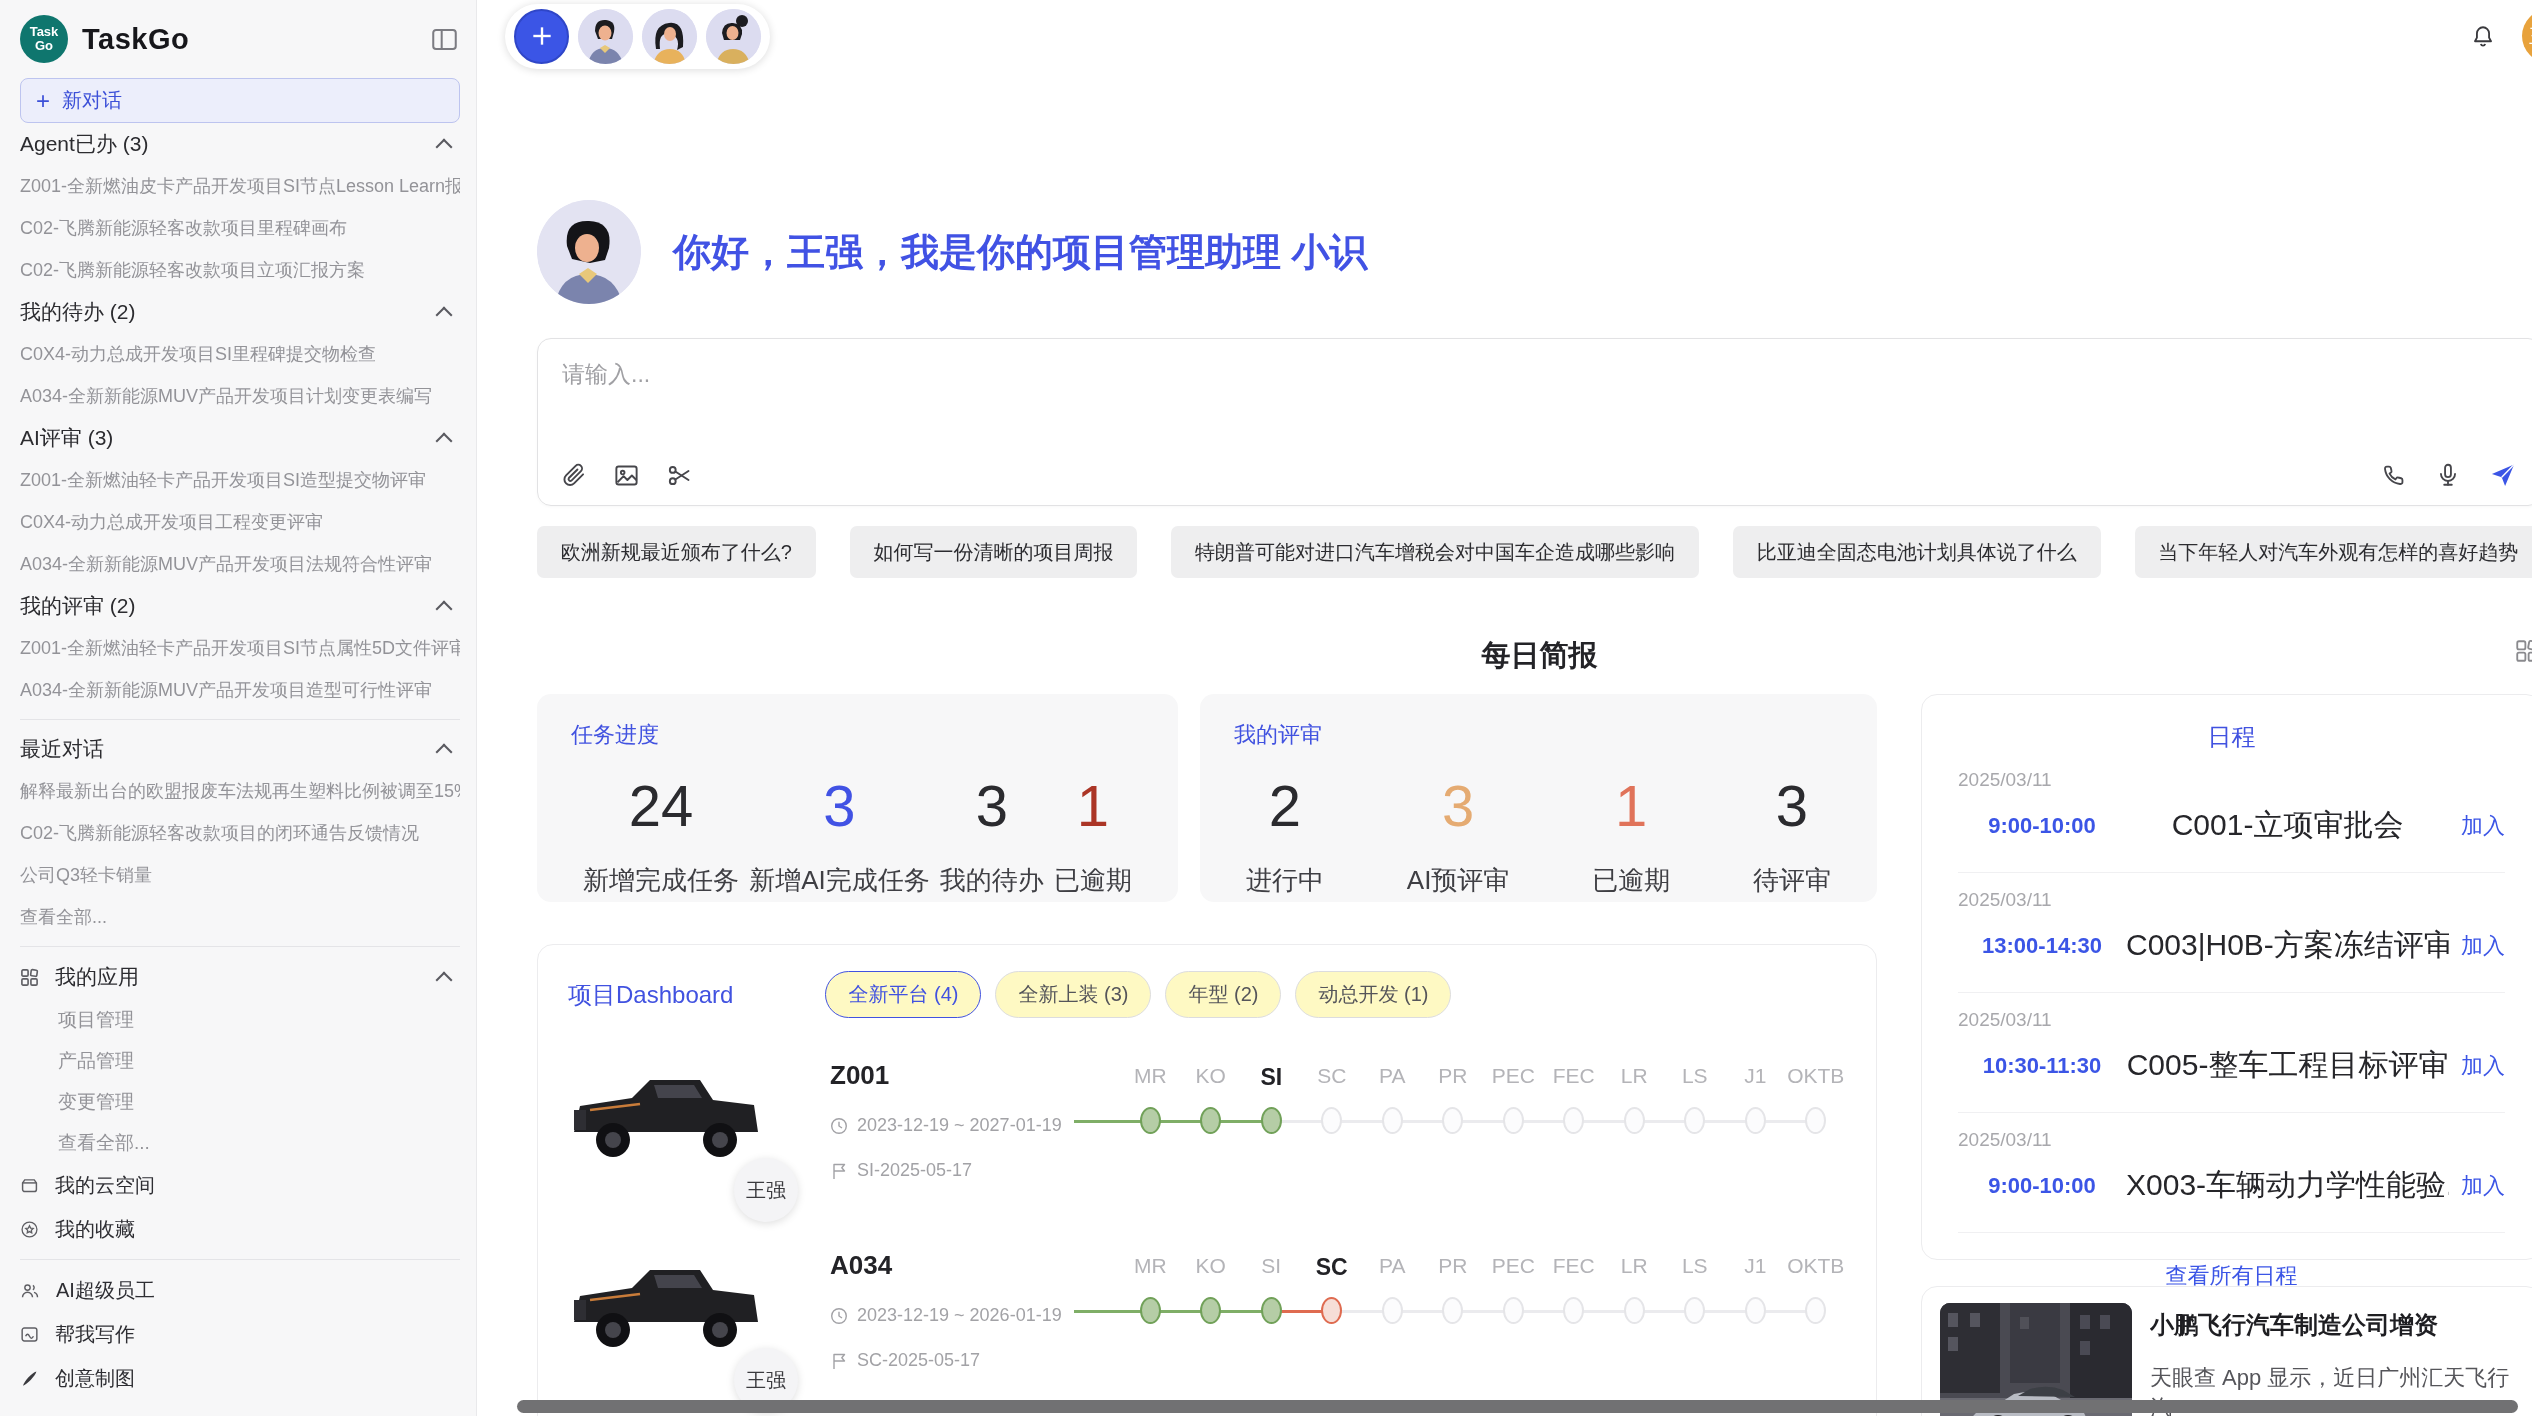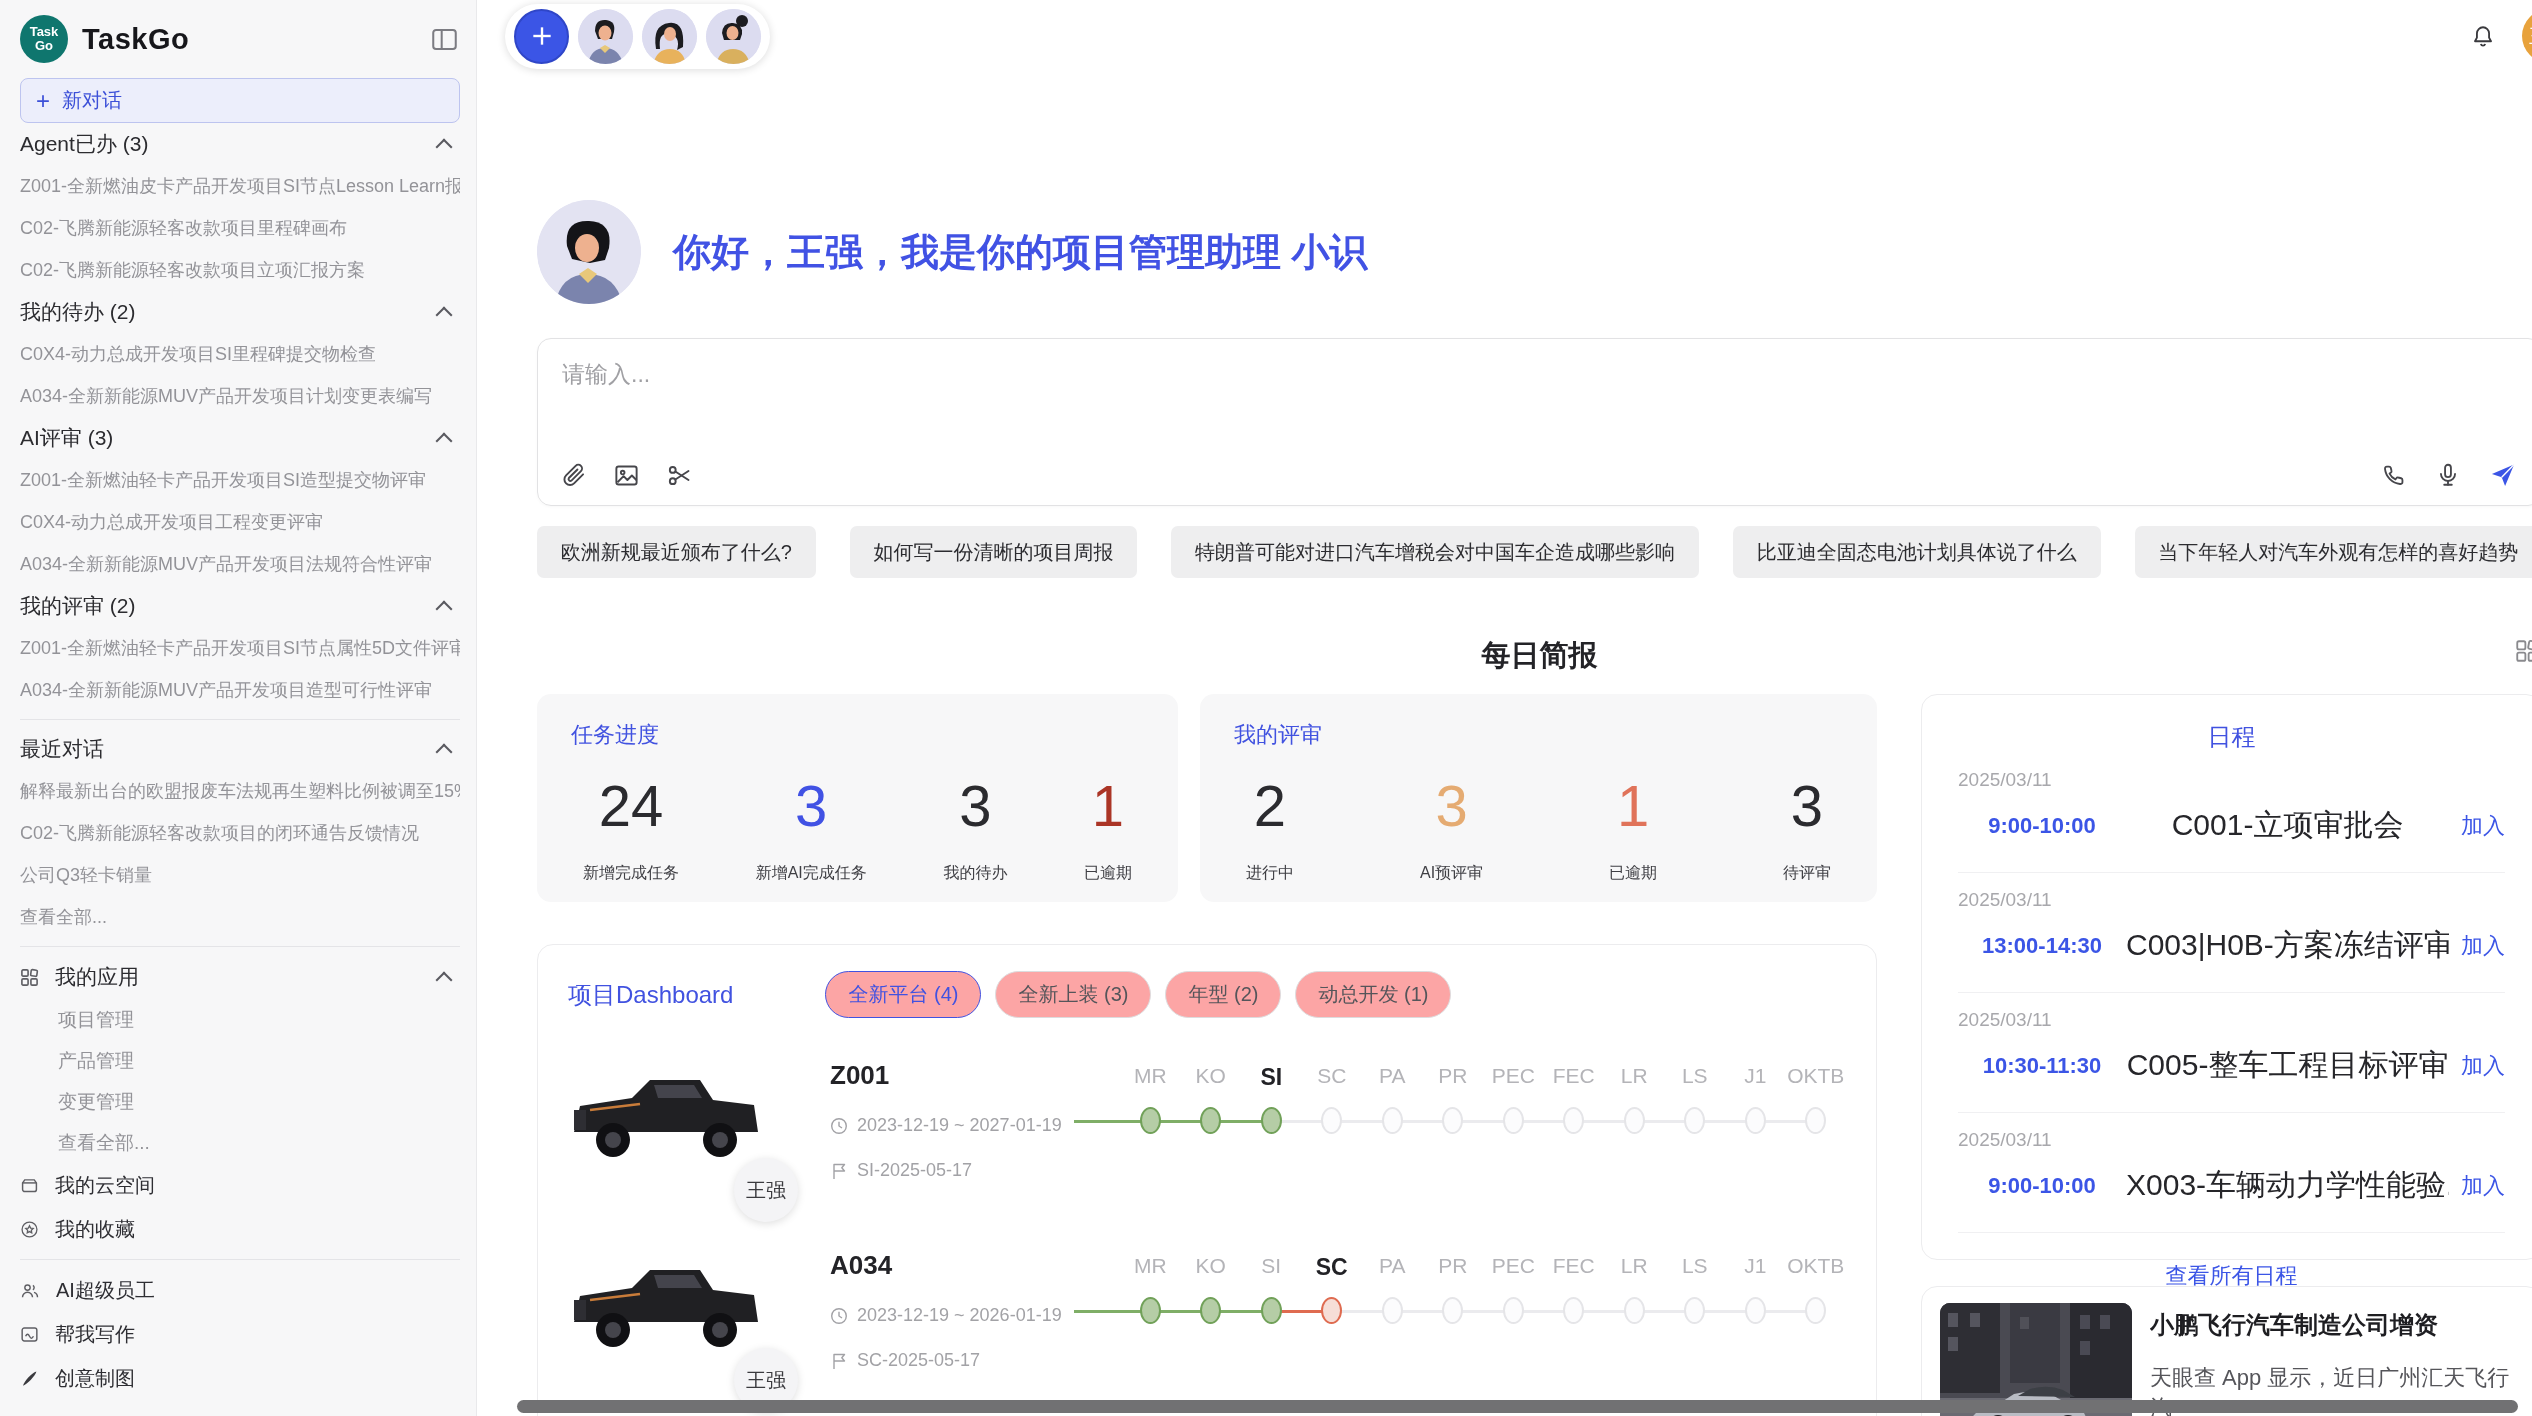--- a/index.html
+++ b/index.html
@@ -58,29 +58,29 @@
   .col-left { width:1340px; flex:0 0 auto; display:flex; flex-direction:column; }
   .col-right { flex:1; display:flex; flex-direction:column; }
 
   .stats-row { display:flex; gap:22px; }
   .stat-card { background:#f7f7f8; border-radius:14px; height:208px; padding:26px 34px; }
   .stat-card.c1 { width:641px; } .stat-card.c2 { flex:1; }
   .stat-title { font-size:22px; color:#4152e0; }
   .stat-items { display:flex; justify-content:space-between; padding:0 12px; margin-top:22px; }
   .stat { text-align:center; }
   .stat .num { font-size:58px; font-weight:500; color:#2b2b2f; }
-  .stat .lbl { margin-top:24px; font-size:16px; color:#3f3f44; }
+  .stat .lbl { margin-top:24px; font-size:26px; color:#3f3f44; }
   .num.c-blue { color:#4152e4; } .num.c-red { color:#ab3526; }
   .num.c-orange { color:#e5ab72; } .num.c-salmon { color:#e0735a; } .num.c-dark { color:#2b2b2f; }
 
   .dash-card { margin-top:42px; border:1px solid #ececee; border-radius:16px; padding:26px 30px; height:556px; overflow:hidden; }
   .dash-head { display:flex; align-items:center; }
   .dash-title { font-size:24px; color:#4152e0; }
   .dash-tabs { display:flex; gap:14px; margin-left:92px; }
-  .tab { border:1px solid #dcdcde; border-radius:999px; background:#fca5a5; padding:9px 22px; font-size:20px; color:#55555a; cursor:pointer; white-space:nowrap; }
+  .tab { border:1px solid #dcdcde; border-radius:999px; background:#fef9c3; padding:9px 22px; font-size:20px; color:#55555a; cursor:pointer; white-space:nowrap; }
   .tab.c-active { border-color:#4152e0; color:#4152e0; }
   .project-row { display:flex; margin-top:40px; height:150px; }
   .truck-wrap { width:240px; position:relative; flex:0 0 auto; }
   .owner-badge { position:absolute; right:10px; bottom:-14px; width:64px; height:64px; border-radius:50%; background:#f4f4f6; box-shadow:0 2px 8px rgba(0,0,0,.13); display:flex; align-items:center; justify-content:center; font-size:20px; color:#3a3a3e; }
   .proj-info { width:280px; margin-left:22px; padding-top:2px; flex:0 0 auto; }
   .proj-code { font-size:26px; font-weight:700; color:#232327; }
   .proj-meta { display:flex; align-items:center; gap:9px; margin-top:24px; color:#a2a2a6; font-size:18px; white-space:nowrap; }
   .timeline { flex:1; display:flex; margin-left:10px; padding-top:6px; position:relative; }
   .station { flex:1; position:relative; display:flex; flex-direction:column; align-items:center; }
   .station .mlabel { font-size:21px; color:#b4b4b8; height:28px; }

